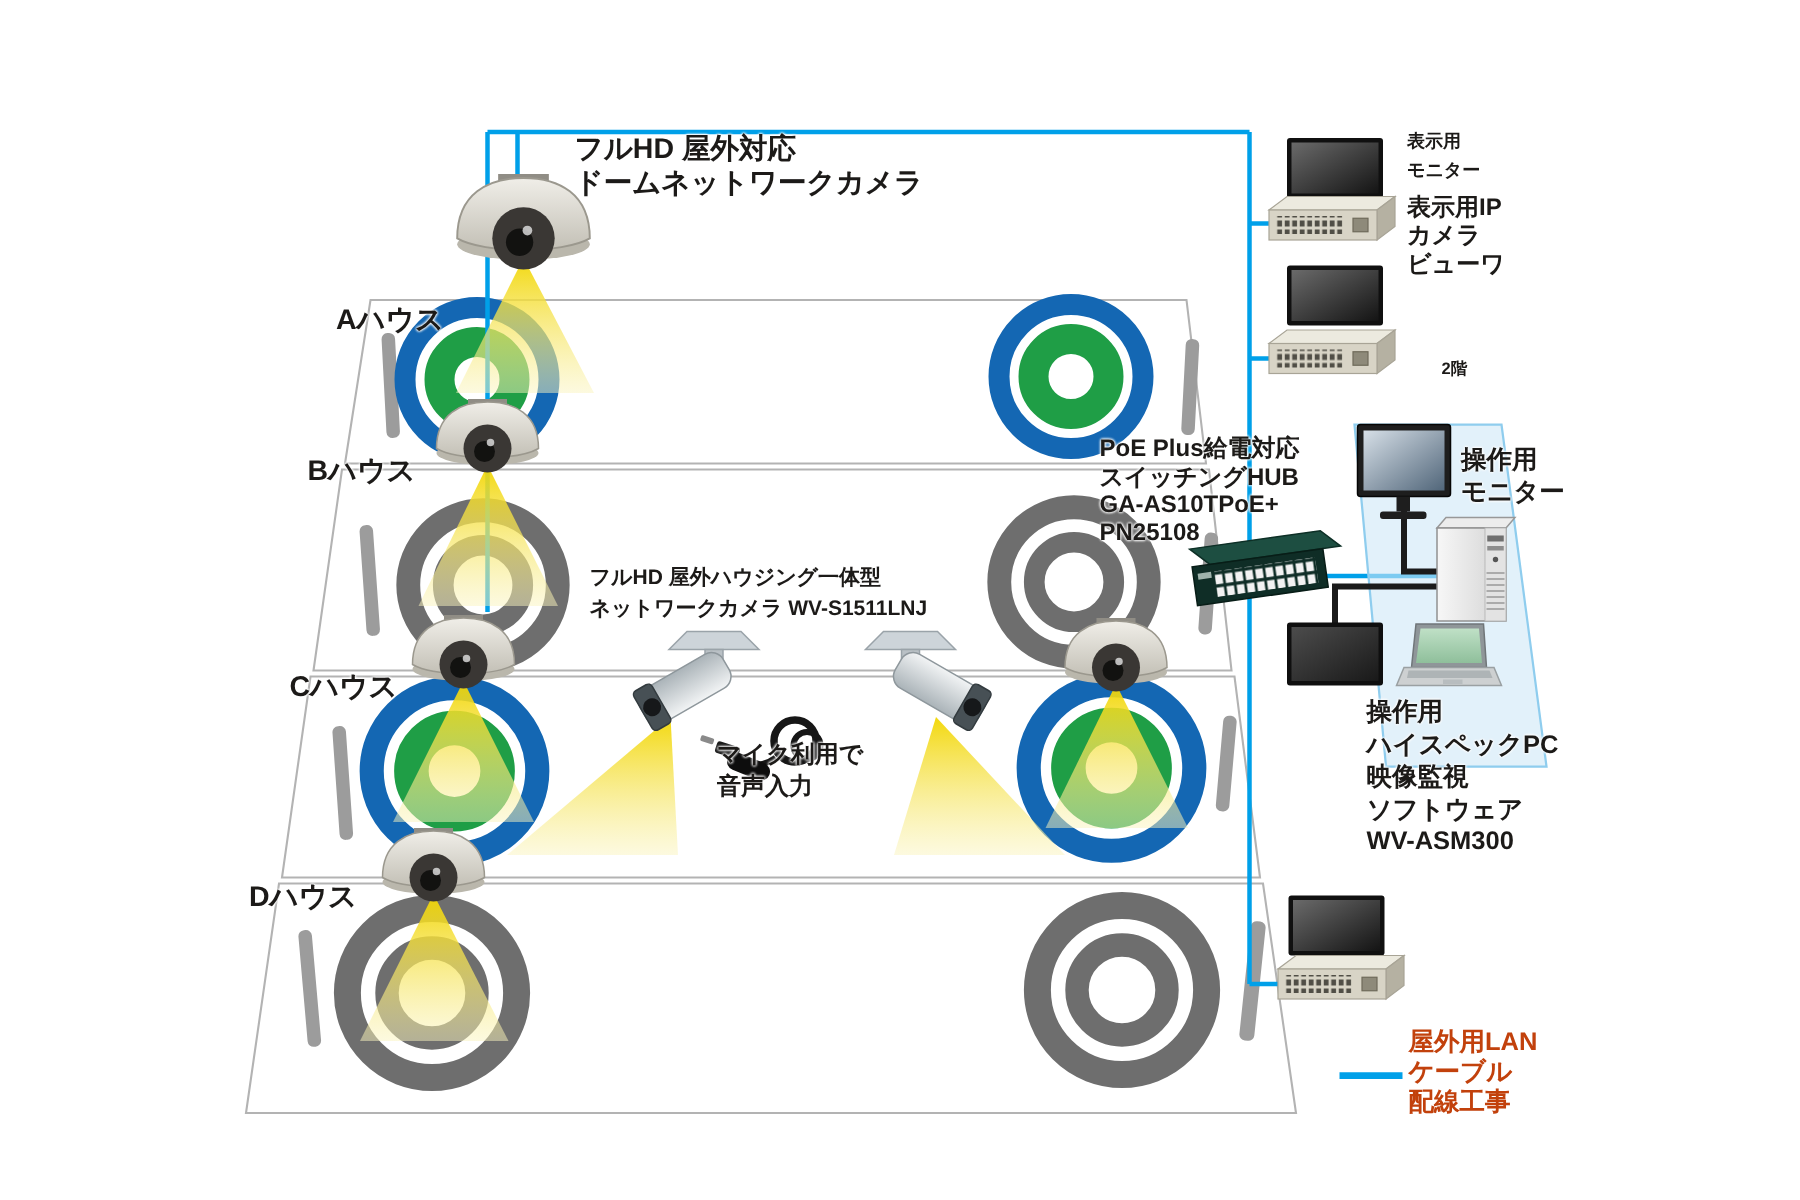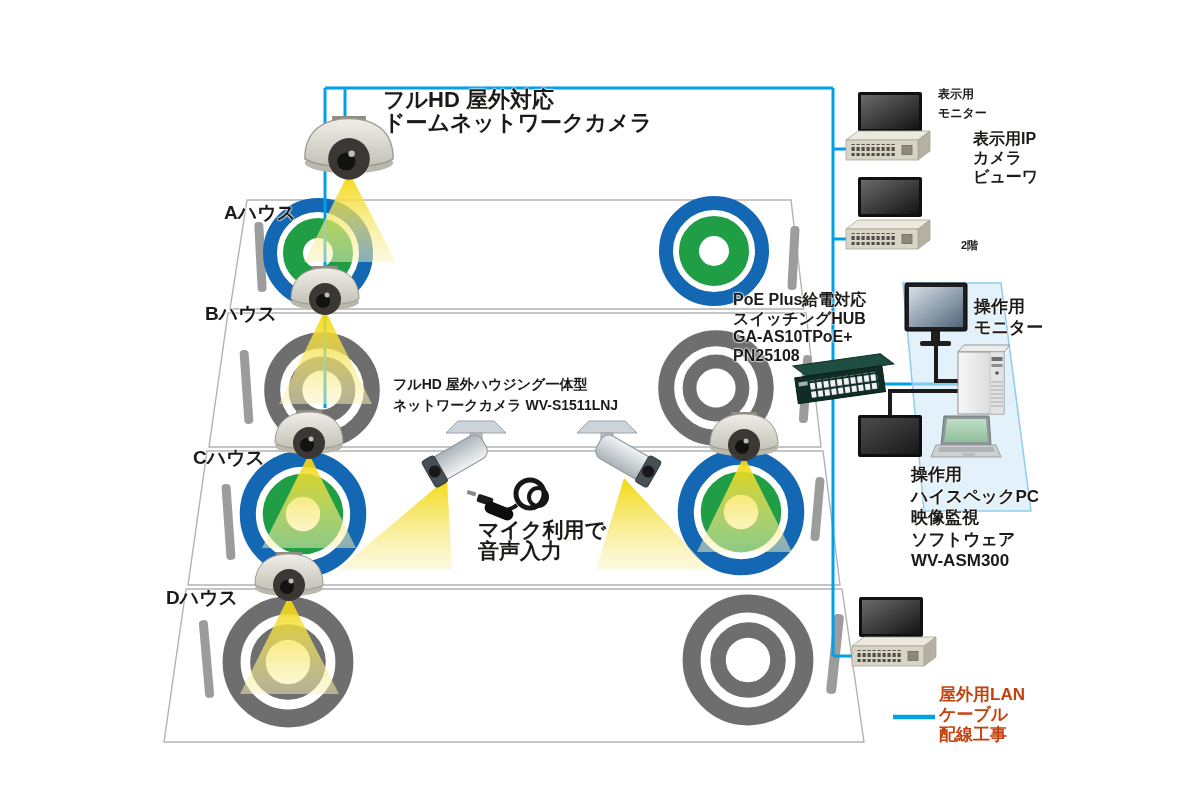--- a/index.html
+++ b/index.html
@@ -223,46 +223,46 @@
     <polygon points="944,416 989,416 991,445 941,445" fill="#8f9699" stroke="#707679" stroke-width="1"></polygon>
     <polygon points="947,419 986,419 988,442 944,442" fill="url(#gLap)"></polygon>
     <polygon points="936,445 996,445 1001,457 931,457" fill="#cdd0d1" stroke="#9aa0a2" stroke-width="1"></polygon>
     <polygon points="939,447 993,447 995,452 938,452" fill="#aeb4b6"></polygon>
     <rect x="962" y="453" width="13" height="3" fill="#b8bdbf"></rect>
   </g>
 
   <path d="M893,717 H935" stroke="#00a0e9" stroke-width="4.5"></path>
 </svg>
 
-<div class="lbl" style="left:383px;top:88px;font-size:22px;line-height:23px">
+<div class="lbl" style="left:383px;top:88px;font-size:19px;line-height:23px">
   <div>フルHD 屋外対応</div>
   <div>ドームネットワークカメラ</div>
 </div>
 
 <div class="lbl house" style="left:224px;top:200px">Aハウス</div>
 <div class="lbl house" style="left:205px;top:301px">Bハウス</div>
 <div class="lbl house" style="left:193px;top:445px">Cハウス</div>
 <div class="lbl house" style="left:166px;top:585px">Dハウス</div>
 
 <div class="lbl" style="left:393px;top:374px;font-size:14px;line-height:21px">
   <div>フルHD 屋外ハウジング一体型</div>
   <div>ネットワークカメラ WV-S1511LNJ</div>
 </div>
 
-<div class="lbl" style="left:478px;top:519px;font-size:21px;line-height:21px">
+<div class="lbl" style="left:478px;top:493px;font-size:16px;line-height:21px">
   <div>マイク利用で</div>
   <div>音声入力</div>
 </div>
 
 <div class="lbl" style="left:938px;top:85px;font-size:12px;line-height:19px">
   <div>表示用</div>
   <div>モニター</div>
 </div>
 
-<div class="lbl" style="left:973px;top:129px;font-size:16px;line-height:19px">
+<div class="lbl" style="left:938px;top:129px;font-size:16px;line-height:19px">
   <div>表示用IP</div>
   <div>カメラ</div>
   <div>ビューワ</div>
 </div>
 
 <div class="lbl" style="left:733px;top:291px;font-size:16px;line-height:18.5px">
   <div>PoE Plus給電対応</div>
   <div>スイッチングHUB</div>
   <div>GA-AS10TPoE+</div>
   <div>PN25108</div>

